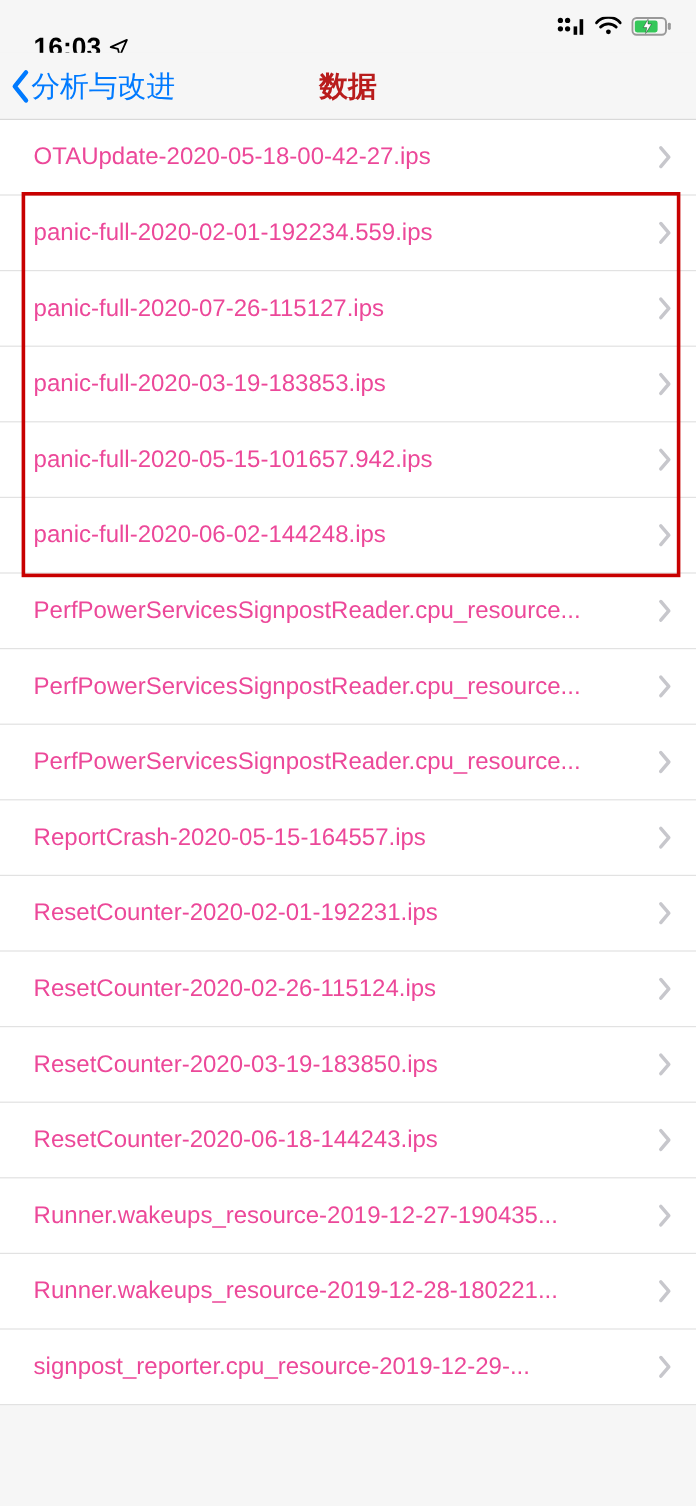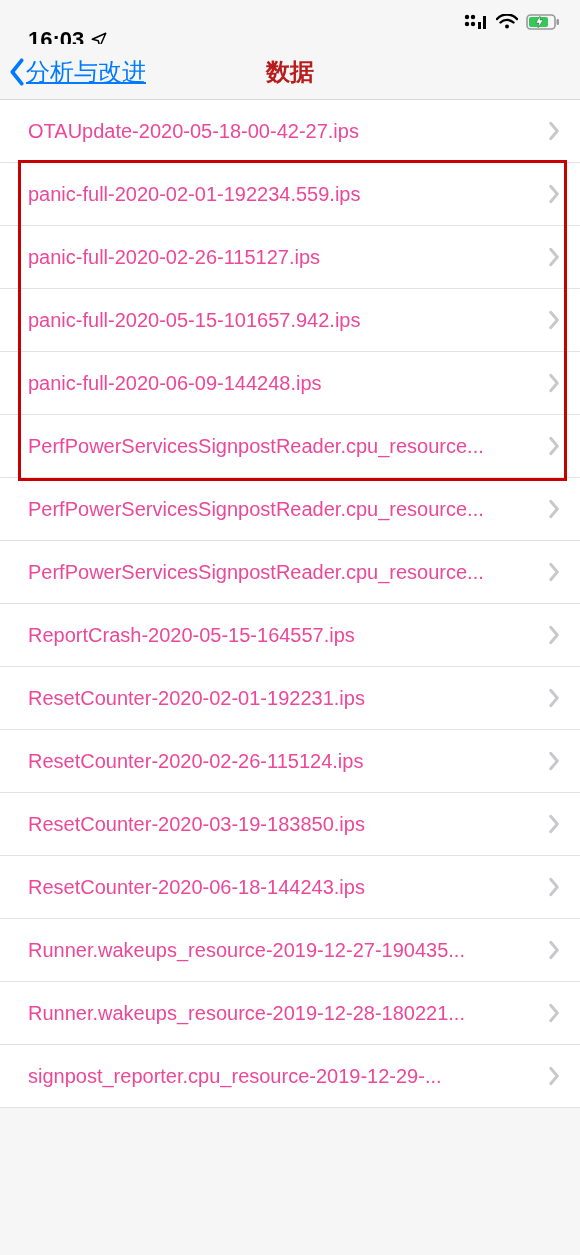--- a/index.html
+++ b/index.html
@@ -2,21 +2,21 @@
 <html><head>
   <meta charset="utf-8">
   <style>
     * { margin: 0; padding: 0; box-sizing: border-box; }
     html, body { width: 580px; height: 1255px; font-family: -apple-system, "Helvetica Neue", Arial, sans-serif; background: #f6f6f6; overflow: hidden; color: #000; }
     .status-bar { height: 44px; display: flex; align-items: center; justify-content: space-between; padding: 0 20px 0 28px; font-size: 22px; font-weight: 600; background: #f6f6f6; }
     .status-left { display: flex; align-items: center; gap: 6px; margin-top: 36px; }
     .status-right { display: flex; align-items: center; gap: 8px; }
     .signal-icon, .wifi-icon, .battery-icon, .loc-icon { display: inline-flex; align-items: center; }
     .nav-bar { height: 56px; display: flex; align-items: center; position: relative; padding: 0 12px; border-bottom: 1px solid #d9d9d9; background: #f6f6f6; }
-    .back-btn { display: flex; align-items: center; color: #007aff; font-size: 24px; position: absolute; left: 8px; text-decoration: underline; }
+    .back-btn { display: flex; align-items: center; color: #007aff; font-size: 24px; position: absolute; left: 8px; }
     .back-chevron { display: inline-flex; margin-right: 0px; }
     .nav-title { position: absolute; left: 50%; transform: translateX(-50%); font-size: 24px; font-weight: 600; color: #b91c1c; }
     .list { background: #fff; position: relative; }
     .row { height: 63px; display: flex; align-items: center; padding: 0 20px 0 28px; border-bottom: 1px solid #e2e2e2; position: relative; }
     .row:last-child { border-bottom: none; }
     .row-label { flex: 1; font-size: 20px; color: #ec4899; white-space: nowrap; overflow: hidden; text-overflow: ellipsis; padding-right: 18px; }
     .chevron { flex: 0 0 auto; color: #c7c7cc; display: inline-flex; }
     .highlight-box { position: absolute; border: 3px solid #c80000; pointer-events: none; z-index: 5; left: 18px; right: 13px; }
   </style>
 </head>
@@ -84,37 +84,45 @@
     </div>
     <div class="row">
       <span class="row-label">panic-full-2020-02-01-192234.559.ips</span>
       <span class="chevron">
         <svg width="12" height="20" viewBox="0 0 10 18">
           <path d="M2 2 L8 9 L2 16" fill="none" stroke="#c7c7cc" stroke-width="2.6" stroke-linecap="round" stroke-linejoin="round"></path>
         </svg>
       </span>
     </div>
     <div class="row">
-      <span class="row-label">panic-full-2020-02-26-115127.ips</span>
+      <span class="row-label">panic-full-2020-07-26-115127.ips</span>
+      <span class="chevron">
+        <svg width="12" height="20" viewBox="0 0 10 18">
+          <path d="M2 2 L8 9 L2 16" fill="none" stroke="#c7c7cc" stroke-width="2.6" stroke-linecap="round" stroke-linejoin="round"></path>
+        </svg>
+      </span>
+    </div>
+    <div class="row">
+      <span class="row-label">panic-full-2020-03-19-183853.ips</span>
       <span class="chevron">
         <svg width="12" height="20" viewBox="0 0 10 18">
           <path d="M2 2 L8 9 L2 16" fill="none" stroke="#c7c7cc" stroke-width="2.6" stroke-linecap="round" stroke-linejoin="round"></path>
         </svg>
       </span>
     </div>
     <div class="row">
       <span class="row-label">panic-full-2020-05-15-101657.942.ips</span>
       <span class="chevron">
         <svg width="12" height="20" viewBox="0 0 10 18">
           <path d="M2 2 L8 9 L2 16" fill="none" stroke="#c7c7cc" stroke-width="2.6" stroke-linecap="round" stroke-linejoin="round"></path>
         </svg>
       </span>
     </div>
     <div class="row">
-      <span class="row-label">panic-full-2020-06-09-144248.ips</span>
+      <span class="row-label">panic-full-2020-06-02-144248.ips</span>
       <span class="chevron">
         <svg width="12" height="20" viewBox="0 0 10 18">
           <path d="M2 2 L8 9 L2 16" fill="none" stroke="#c7c7cc" stroke-width="2.6" stroke-linecap="round" stroke-linejoin="round"></path>
         </svg>
       </span>
     </div>
     <div class="row">
       <span class="row-label">PerfPowerServicesSignpostReader.cpu_resource...</span>
       <span class="chevron">
         <svg width="12" height="20" viewBox="0 0 10 18">

